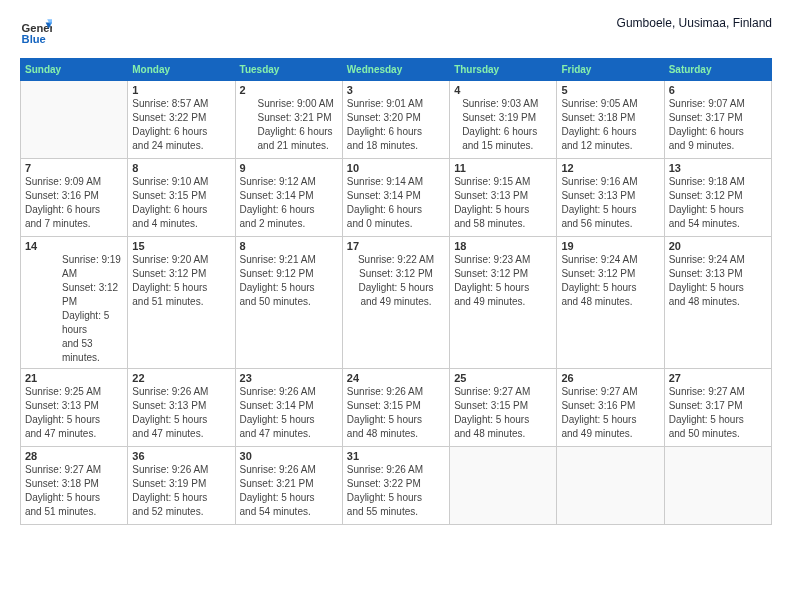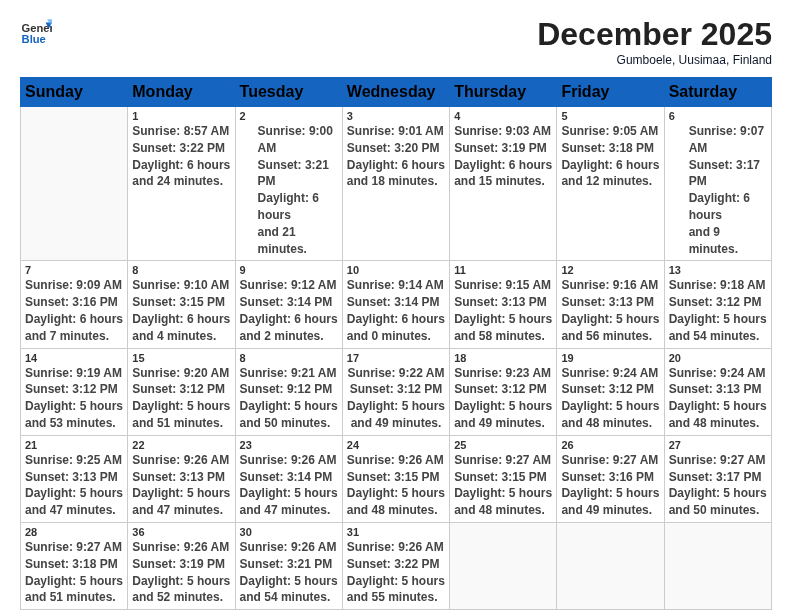--- a/index.html
+++ b/index.html
@@ -41,46 +41,45 @@
       font-size: 12px;
       color: #0f172a;
     }
     table {
       width: 100%;
       border-collapse: collapse;
       table-layout: fixed;
     }
     thead tr th {
       background: #1565c0;
-      color: #000000;
-      font-size: 16px;
+      color: #86efac;
+      font-size: 10px;
       font-weight: bold;
       padding: 5px 4px;
       text-align: left;
       border: 1px solid #1565c0;
     }
     tbody tr td {
       border: 1px solid #ccc;
       vertical-align: top;
       padding: 3px 4px;
       font-size: 9.5px;
       color: #333;
       height: 78px;
     }
     .day-number {
       font-weight: bold;
       font-size: 11px;
       display: block;
       margin-bottom: 1px;
     }
     .day-info {
-      font-size: 12px;
+      font-size: 10px;
       color: #444;
       line-height: 1.4;
-      font-weight: bold;
     }
     .empty-cell {
       background: #f9f9f9;
     }
     tbody tr:nth-child(even) {
       background: #fff;
     }
   </style>
 </head>
 <body>
@@ -89,21 +88,20 @@
   <div class="header-row">
     <div class="logo">
       <svg class="logo-icon" viewBox="0 0 40 40">
         <text x="2" y="20" font-size="14" font-weight="bold" fill="#333" font-family="Arial">General</text>
         <text x="2" y="34" font-size="14" font-weight="bold" fill="#1565c0" font-family="Arial">Blue</text>
         <polygon points="32,8 40,8 36,16" fill="#1565c0"></polygon>
         <polygon points="34,4 42,4 38,12" fill="#4da6ff" opacity="0.7"></polygon>
       </svg>
     </div>
     <div class="title-block">
-      <div class="month-title">December 2025</div>
       <div class="subtitle">Gumboele, Uusimaa, Finland</div>
     </div>
   </div>
 
   <table>
     <thead>
       <tr>
       <th>Sunday</th>
           <th>Monday</th>
           <th>Tuesday</th>
@@ -132,35 +130,35 @@
           </td>
           <td>
             <span class="day-number">3</span>
             <div class="day-info" style="white-space: pre-line;">Sunrise: 9:01 AM
 Sunset: 3:20 PM
 Daylight: 6 hours
 and 18 minutes.</div>
           </td>
           <td>
             <span class="day-number">4</span>
-            <div class="day-info" style="white-space: pre-line;">Sunrise: 9:03 AM
+            <div class="day-info" style="white-space: pre-line; margin-left: 8px;">Sunrise: 9:03 AM
 Sunset: 3:19 PM
 Daylight: 6 hours
 and 15 minutes.</div>
           </td>
           <td>
             <span class="day-number">5</span>
             <div class="day-info" style="white-space: pre-line;">Sunrise: 9:05 AM
 Sunset: 3:18 PM
 Daylight: 6 hours
 and 12 minutes.</div>
           </td>
           <td>
             <span class="day-number">6</span>
-            <div class="day-info" style="white-space: pre-line; margin-left: 20px;">Sunrise: 9:07 AM
+            <div class="day-info" style="white-space: pre-line;">Sunrise: 9:07 AM
 Sunset: 3:17 PM
 Daylight: 6 hours
 and 9 minutes.</div>
           </td>
         </tr>
         <tr>
           <td>
             <span class="day-number">7</span>
             <div class="day-info" style="white-space: pre-line;">Sunrise: 9:09 AM
 Sunset: 3:16 PM
@@ -206,21 +204,21 @@
             <span class="day-number">13</span>
             <div class="day-info" style="white-space: pre-line;">Sunrise: 9:18 AM
 Sunset: 3:12 PM
 Daylight: 5 hours
 and 54 minutes.</div>
           </td>
         </tr>
         <tr>
           <td>
             <span class="day-number">14</span>
-            <div class="day-info" style="white-space: pre-line;">Sunrise: 9:19 AM
+            <div class="day-info" style="white-space: pre-line; margin-left: 37px;">Sunrise: 9:19 AM
 Sunset: 3:12 PM
 Daylight: 5 hours
 and 53 minutes.</div>
           </td>
           <td>
             <span class="day-number">15</span>
             <div class="day-info" style="white-space: pre-line;">Sunrise: 9:20 AM
 Sunset: 3:12 PM
 Daylight: 5 hours
 and 51 minutes.</div>

